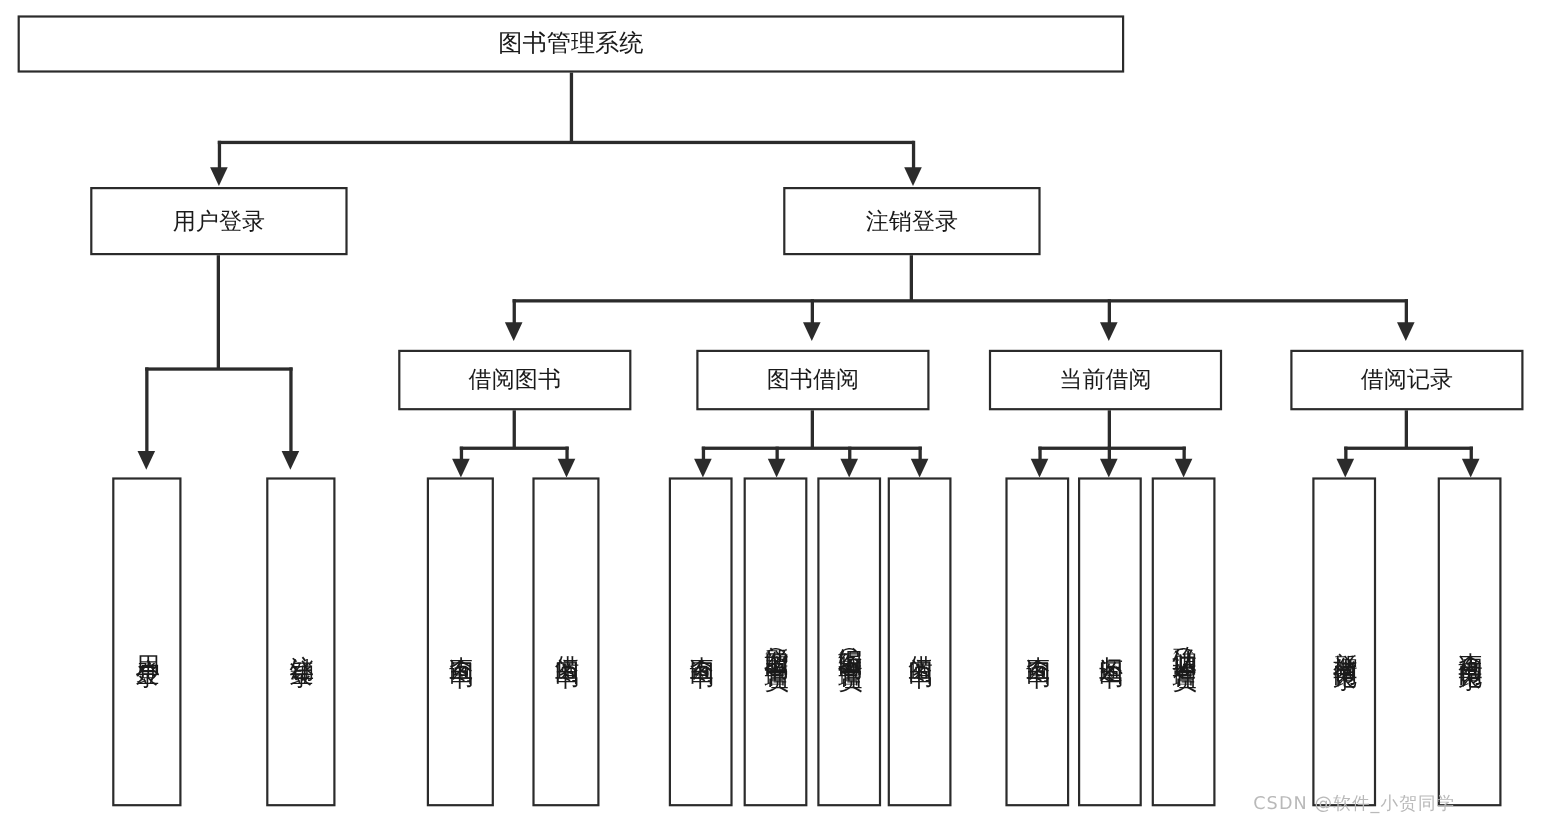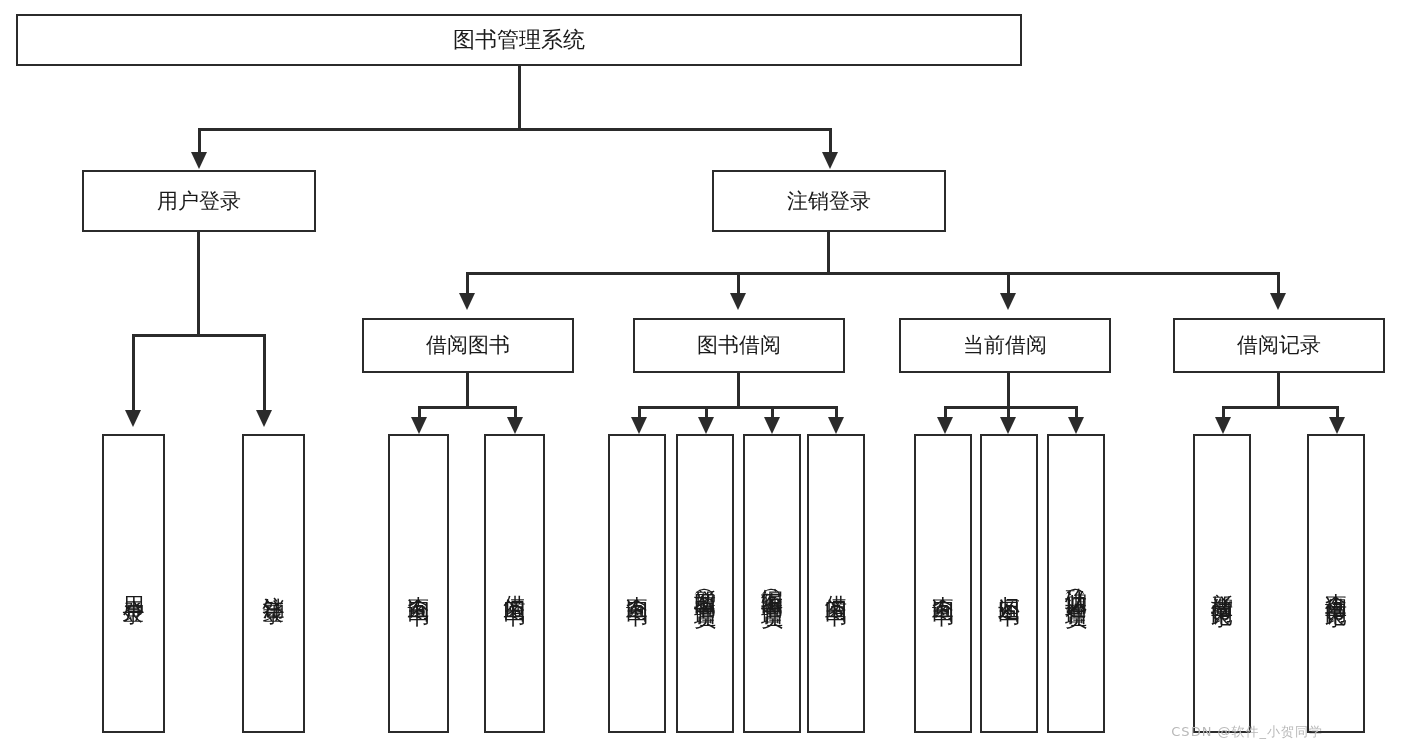--- a/index.html
+++ b/index.html
@@ -55,21 +55,21 @@
     position:absolute;
     width:0;height:0;
     border-left:8px solid transparent;
     border-right:8px solid transparent;
     border-top:17px solid #2b2b2b;
   }
 
   .watermark{
     position:absolute;
     right:6px;bottom:6px;
-    font-size:13px;
+    font-size:16px;
     color:#b9b9b9;
     letter-spacing:1px;
     white-space:nowrap;
   }
 </style>
 </head>
 <body>
 
 <div id="diagram">
 

